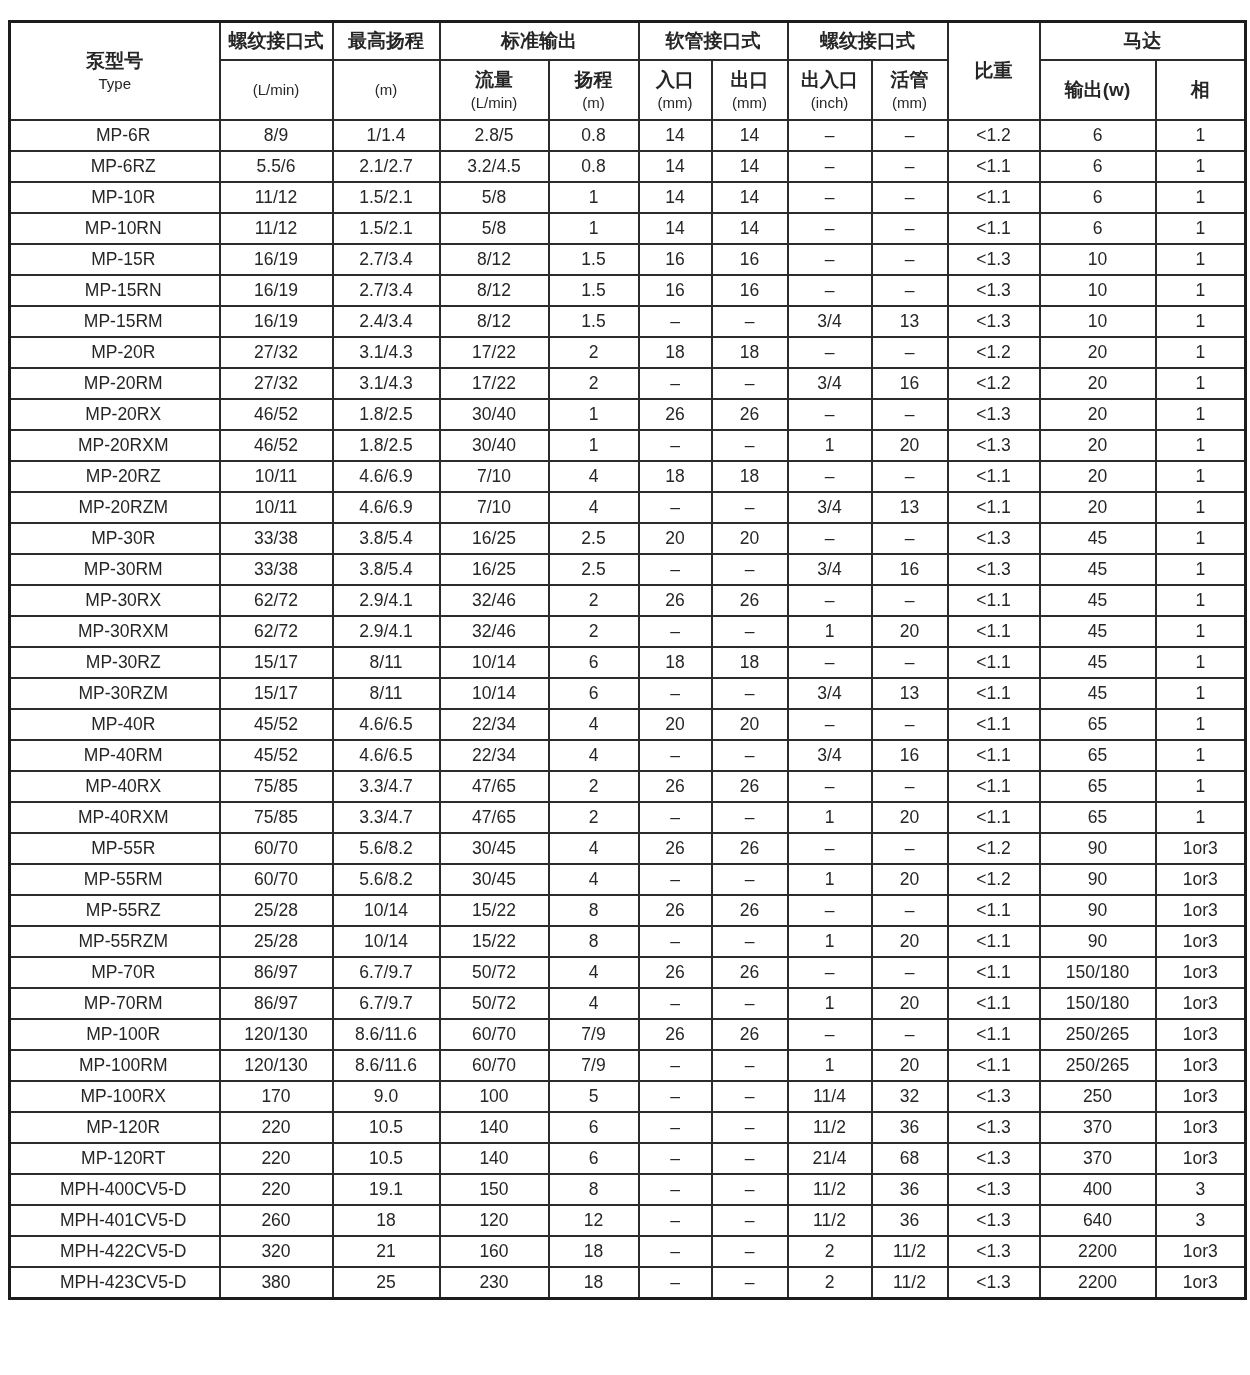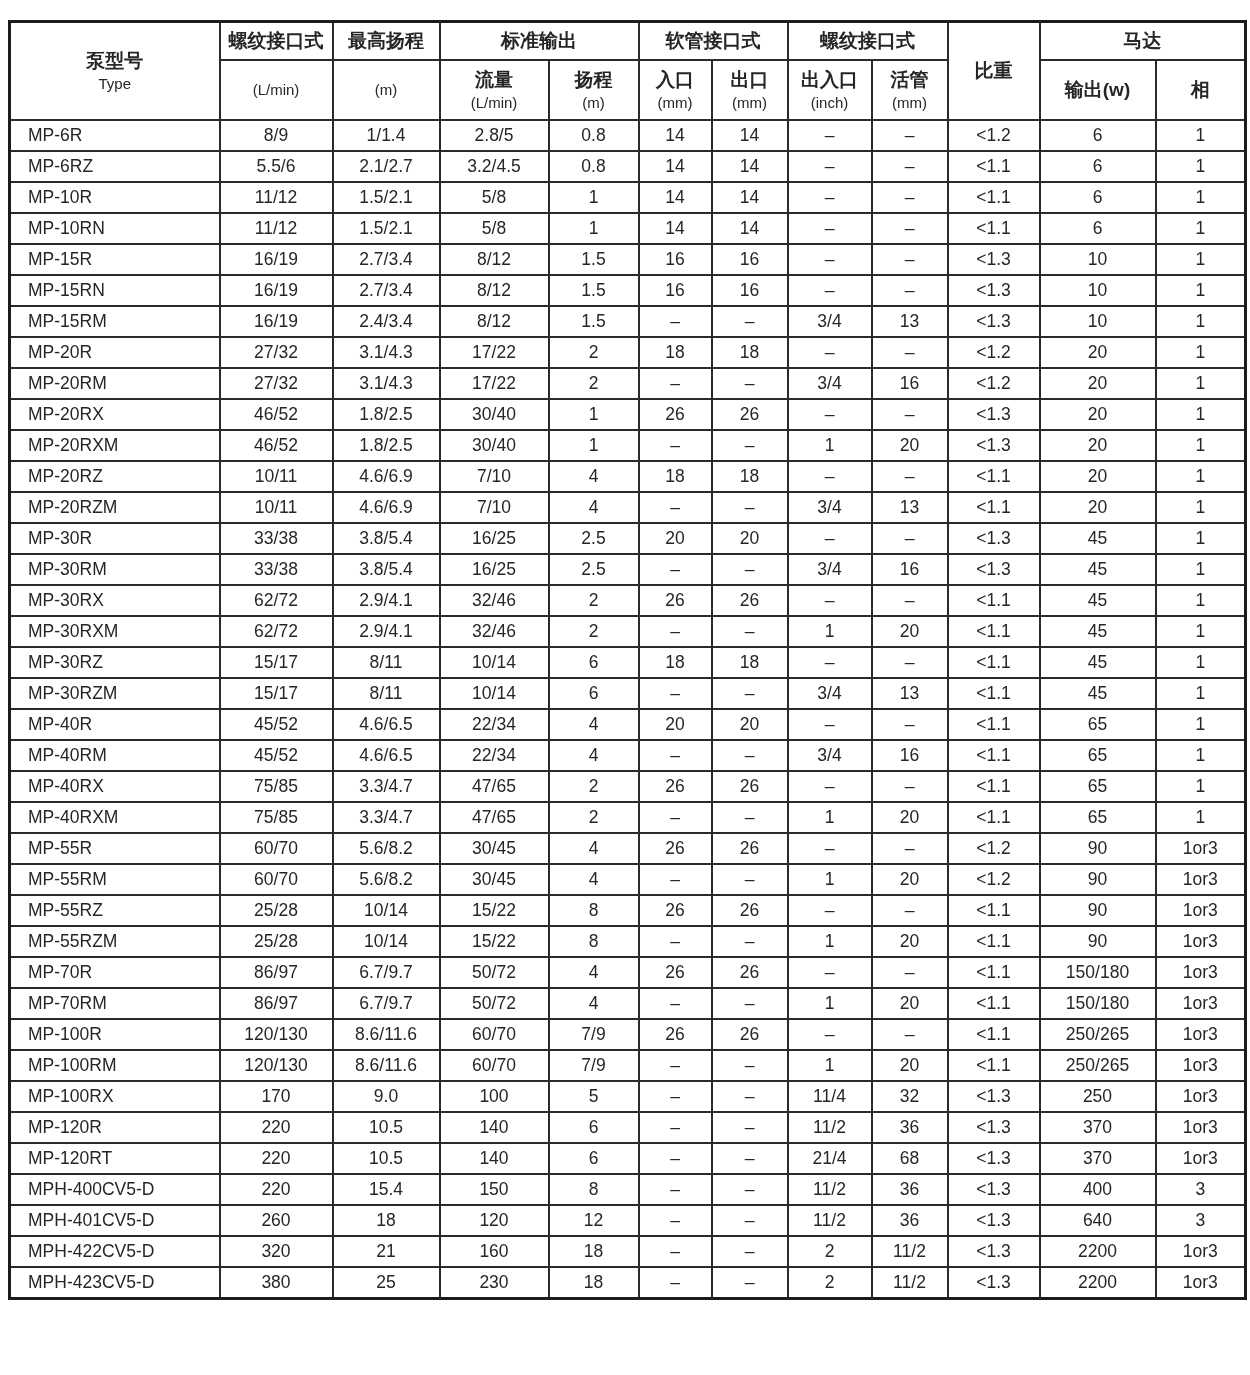--- a/index.html
+++ b/index.html
@@ -49,21 +49,21 @@
     line-height: 1.3;
   }
   tbody td {
     height: 29px;
     font-size: 17.5px;
     text-align: center;
     vertical-align: middle;
     color: #262626;
   }
   tbody td.type-col {
-    text-align: left;
+    text-align: center;
     padding-left: 17px;
   }
 </style>
 </head>
 <body>
 
 <div class="sheet">
   <table class="spec">
     <colgroup>
       <col style="width:210px">
@@ -619,21 +619,21 @@
           <td>–</td>
           <td>21/4</td>
           <td>68</td>
           <td>&lt;1.3</td>
           <td>370</td>
           <td>1or3</td>
         </tr>
         <tr>
           <td class="type-col">MPH-400CV5-D</td>
           <td>220</td>
-          <td>15.4</td>
+          <td>19.1</td>
           <td>150</td>
           <td>8</td>
           <td>–</td>
           <td>–</td>
           <td>11/2</td>
           <td>36</td>
           <td>&lt;1.3</td>
           <td>400</td>
           <td>3</td>
         </tr>

